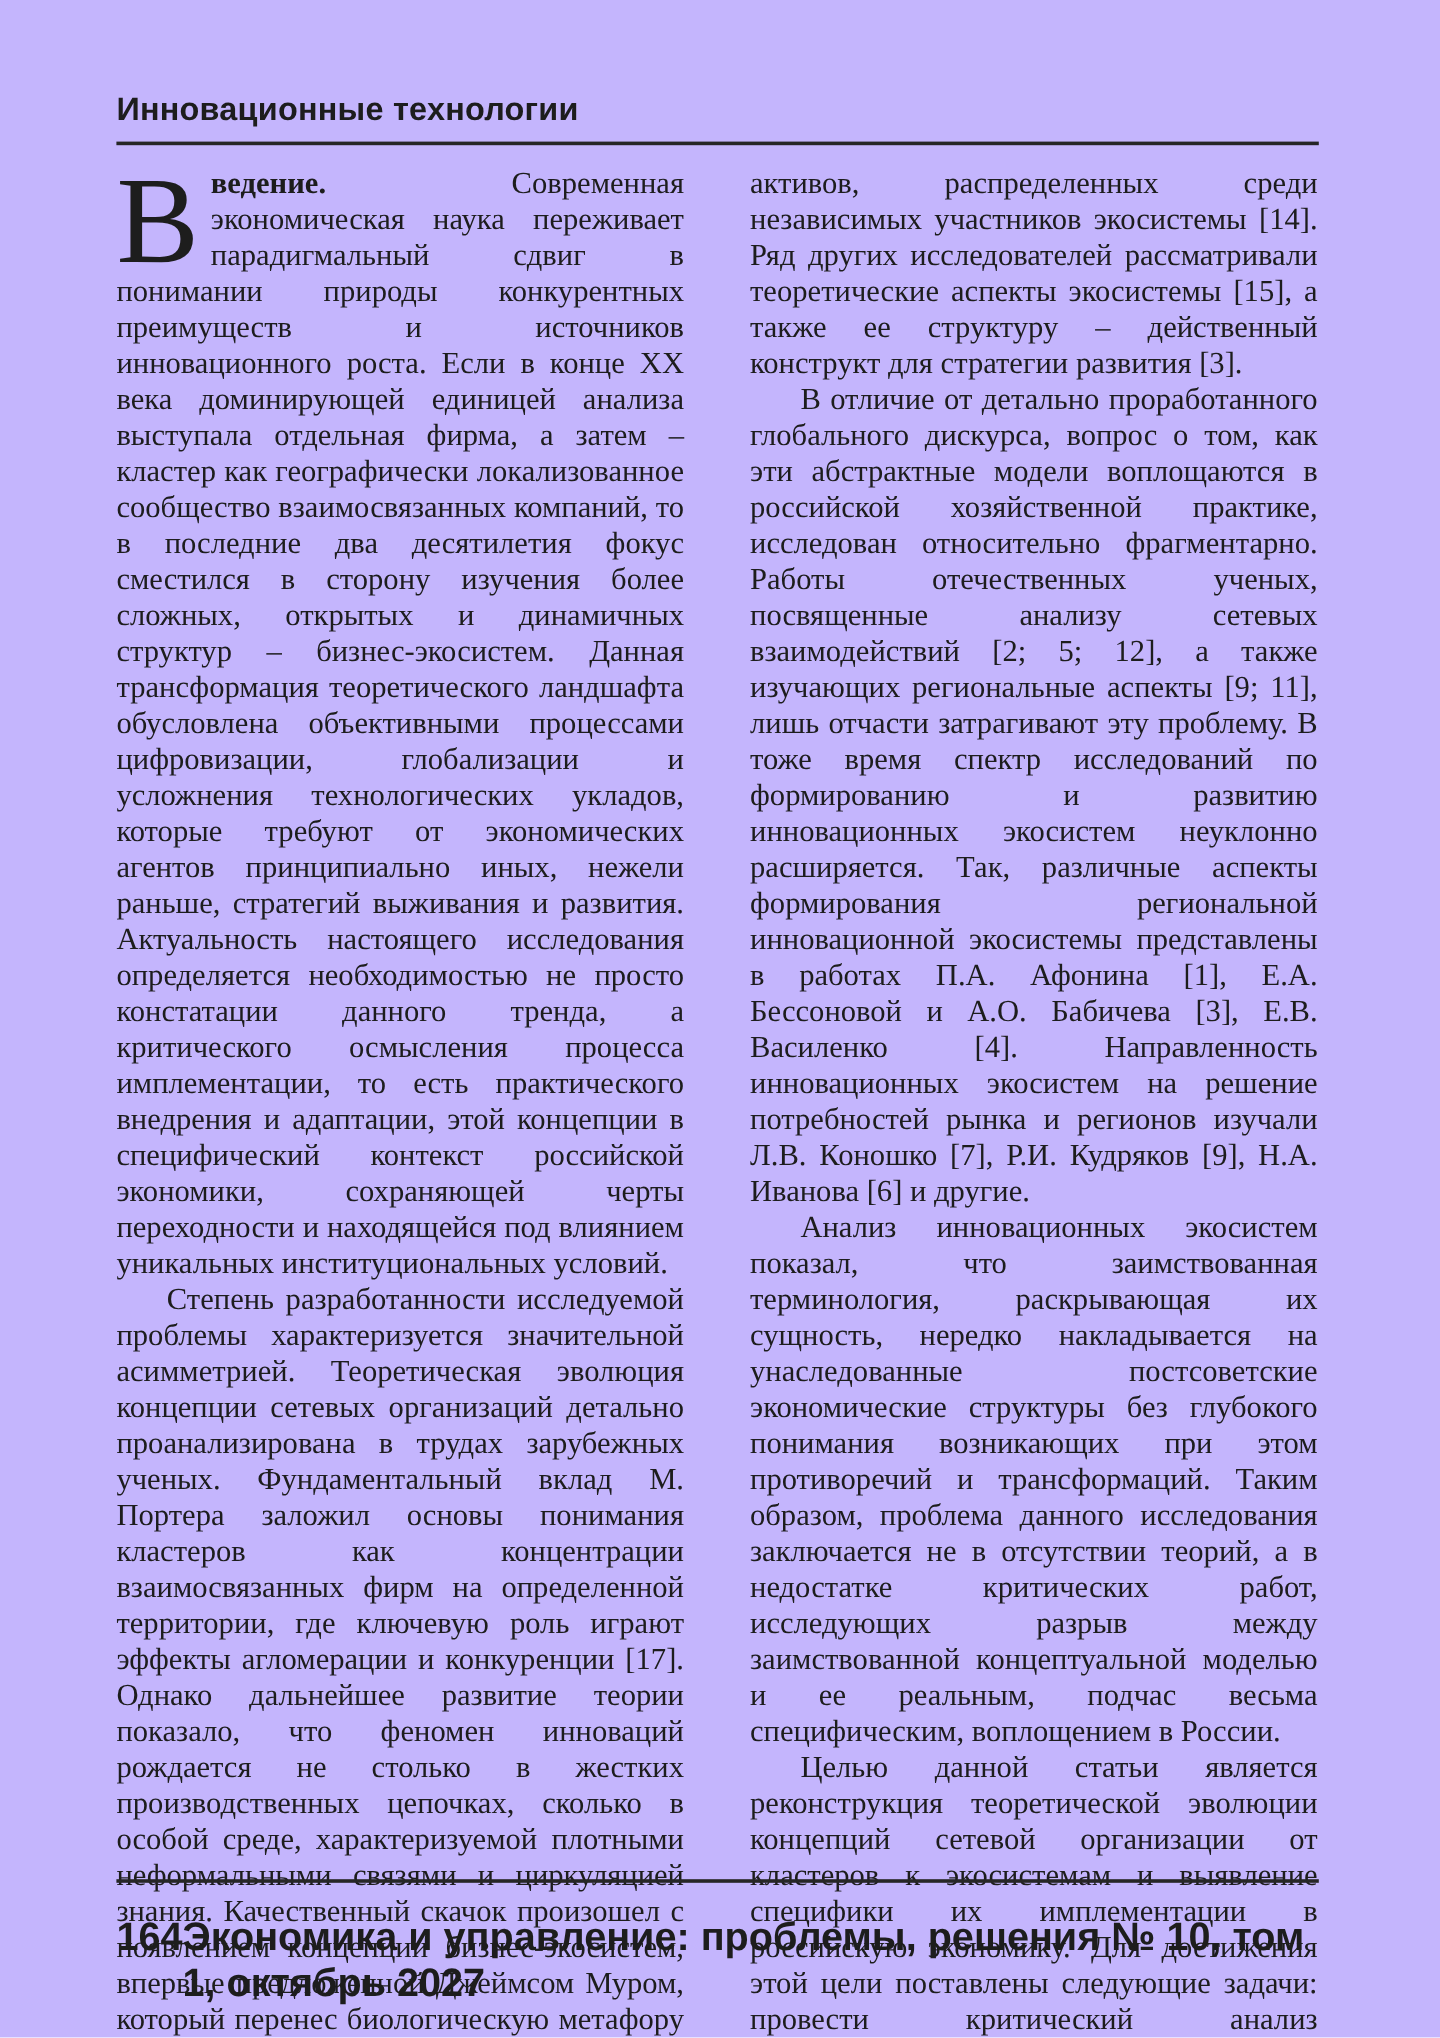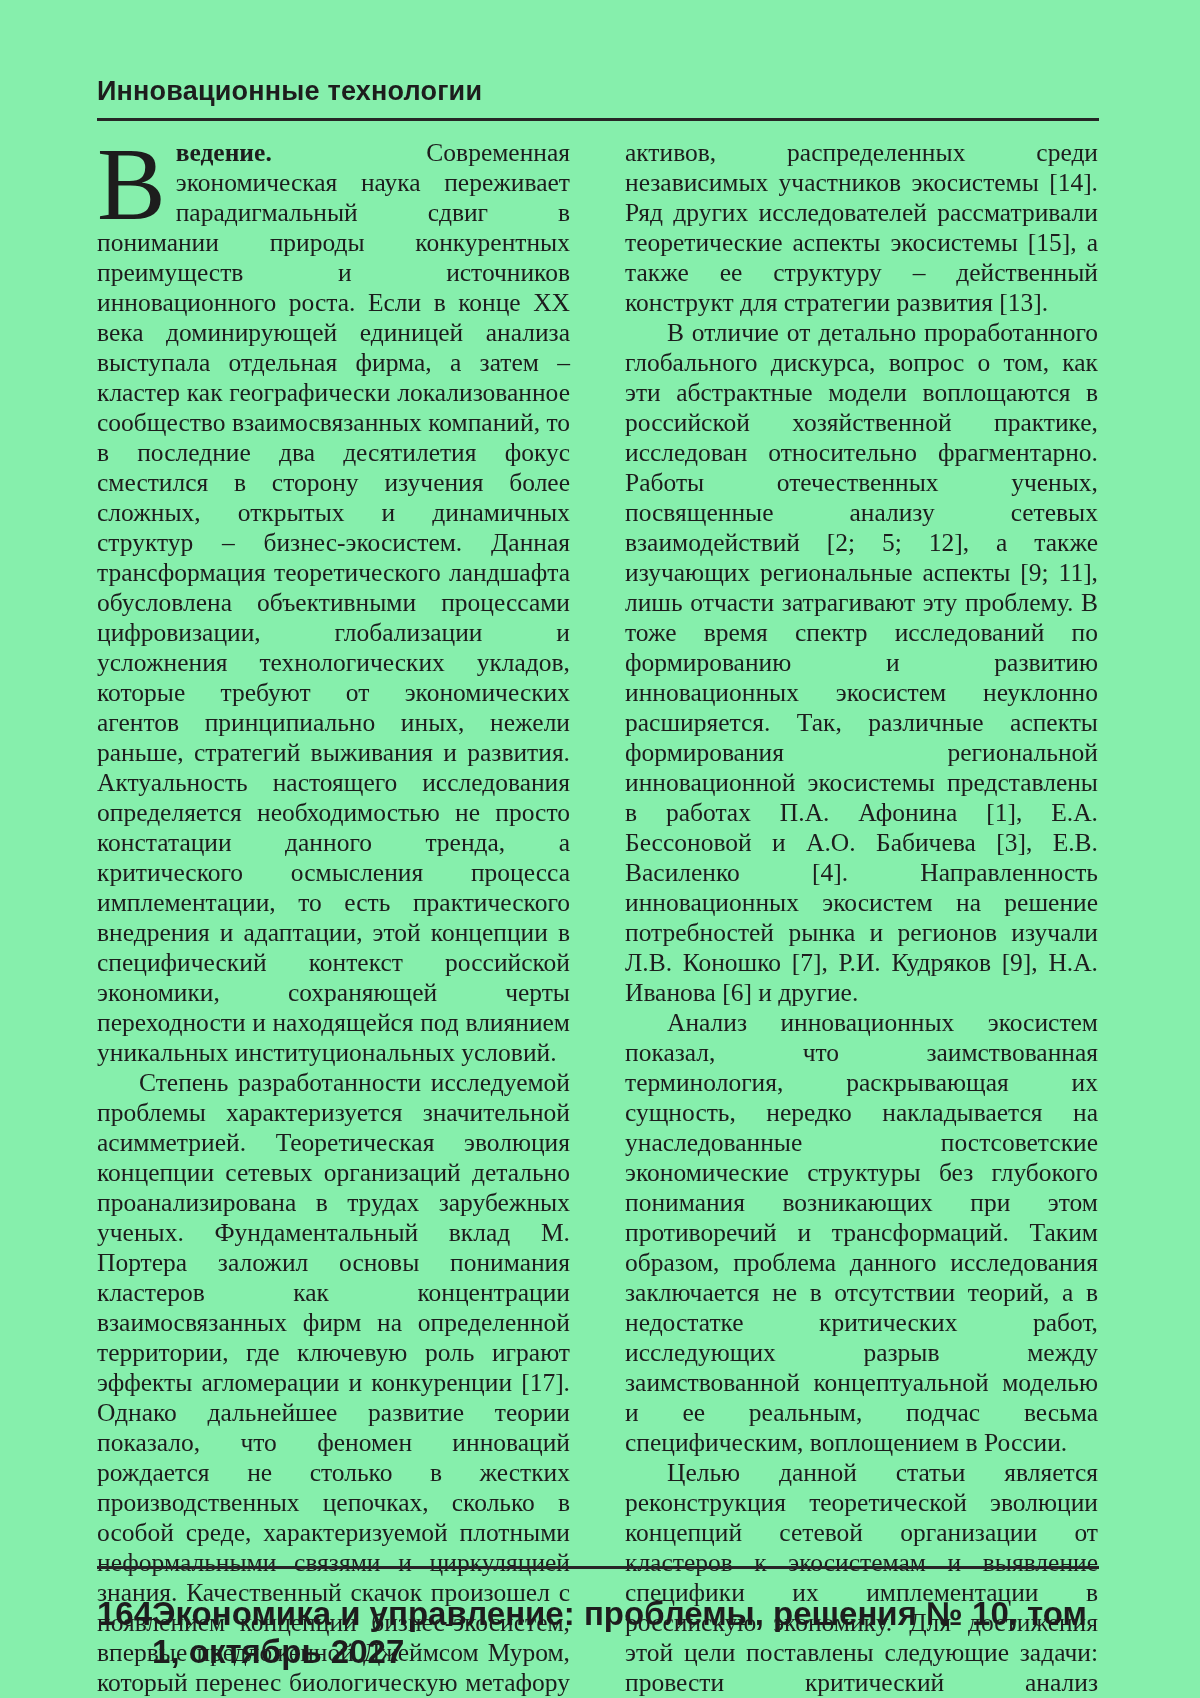--- a/index.html
+++ b/index.html
@@ -1,20 +1,20 @@
 <!DOCTYPE html>
 <html lang="ru"><head>
 <meta charset="utf-8">
 <style>
   html, body { margin:0; padding:0; background:#ffffff; }
   .page {
     position:relative;
     width:1200px;
     height:1698px;
-    background:#86efac;
+    background:#c4b5fd;
     overflow:hidden;
     color:#1d1d1d;
   }
   .inner {
     position:absolute;
     left:97px;
     top:76px;
     width:1002px;
   }
   .section-title {
@@ -85,21 +85,21 @@
       <div class="col">
         <p class="no-indent">
           <span class="dropcap">В</span><span class="lead-bold">ведение.</span>
           <span>Современная экономическая наука переживает парадигмальный сдвиг в понимании природы конкурентных преимуществ и источников инновационного роста. Если в конце XX века доминирующей единицей анализа выступала отдельная фирма, а затем – кластер как географически локализованное сообщество взаимосвязанных компаний, то в последние два десятилетия фокус сместился в сторону изучения более сложных, открытых и динамичных структур – бизнес-экосистем. Данная трансформация теоретического ландшафта обусловлена объективными процессами цифровизации, глобализации и усложнения технологических укладов, которые требуют от экономических агентов принципиально иных, нежели раньше, стратегий выживания и развития. Актуальность настоящего исследования определяется необходимостью не просто констатации данного тренда, а критического осмысления процесса имплементации, то есть практического внедрения и адаптации, этой концепции в специфический контекст российской экономики, сохраняющей черты переходности и находящейся под влиянием уникальных институциональных условий.</span>
         </p>
         <p>Степень разработанности исследуемой проблемы характеризуется значительной асимметрией. Теоретическая эволюция концепции сетевых организаций детально проанализирована в трудах зарубежных ученых. Фундаментальный вклад М. Портера заложил основы понимания кластеров как концентрации взаимосвязанных фирм на определенной территории, где ключевую роль играют эффекты агломерации и конкуренции [17]. Однако дальнейшее развитие теории показало, что феномен инноваций рождается не столько в жестких производственных цепочках, сколько в особой среде, характеризуемой плотными неформальными связями и циркуляцией знания. Качественный скачок произошел с появлением концепции бизнес-экосистем, впервые предложенной Джеймсом Муром, который перенес биологическую метафору в бизнес-контекст, чтобы подчеркнуть коэволюцию и взаимозависимость широкого сообщества организаций [16]. Дэвид Тесе развил это понятие, связав его с динамическими способностями фирмы и теорией открытых инноваций [18].</p>
 
       </div>
 
       <div class="col">
-        <p class="no-indent">активов, распределенных среди независимых участников экосистемы [14]. Ряд других исследователей рассматривали теоретические аспекты экосистемы [15], а также ее структуру – действенный конструкт для стратегии развития [13].</p>
+        <p class="no-indent">активов, распределенных среди независимых участников экосистемы [14]. Ряд других исследователей рассматривали теоретические аспекты экосистемы [15], а также ее структуру – действенный конструкт для стратегии развития [3].</p>
         <p>В отличие от детально проработанного глобального дискурса, вопрос о том, как эти абстрактные модели воплощаются в российской хозяйственной практике, исследован относительно фрагментарно. Работы отечественных ученых, посвященные анализу сетевых взаимодействий [2; 5; 12], а также изучающих региональные аспекты [9; 11], лишь отчасти затрагивают эту проблему. В тоже время спектр исследований по формированию и развитию инновационных экосистем неуклонно расширяется. Так, различные аспекты формирования региональной инновационной экосистемы представлены в работах П.А. Афонина [1], Е.А. Бессоновой и А.О. Бабичева [3], Е.В. Василенко [4]. Направленность инновационных экосистем на решение потребностей рынка и регионов изучали Л.В. Коношко [7], Р.И. Кудряков [9], Н.А. Иванова [6] и другие.</p>
         <p>Анализ инновационных экосистем показал, что заимствованная терминология, раскрывающая их сущность, нередко накладывается на унаследованные постсоветские экономические структуры без глубокого понимания возникающих при этом противоречий и трансформаций. Таким образом, проблема данного исследования заключается не в отсутствии теорий, а в недостатке критических работ, исследующих разрыв между заимствованной концептуальной моделью и ее реальным, подчас весьма специфическим, воплощением в России.</p>
         <p>Целью данной статьи является реконструкция теоретической эволюции концепций сетевой организации от кластеров к экосистемам и выявление специфики их имплементации в российскую экономику. Для достижения этой цели поставлены следующие задачи: провести критический анализ литературных источников для выделения ключевых этапов и содержания парадигмального сдвига; разработать аналитический подход, позволяющий оценивать степень соответствия российской практики каноническим моделям; выявить и систематизировать характерные особенности, закономерности и барьеры, определяющие процесс адаптации концепции экосистем в России.</p>
 
       </div>
 
     </div>
   </div>
 
   <div class="footer">

